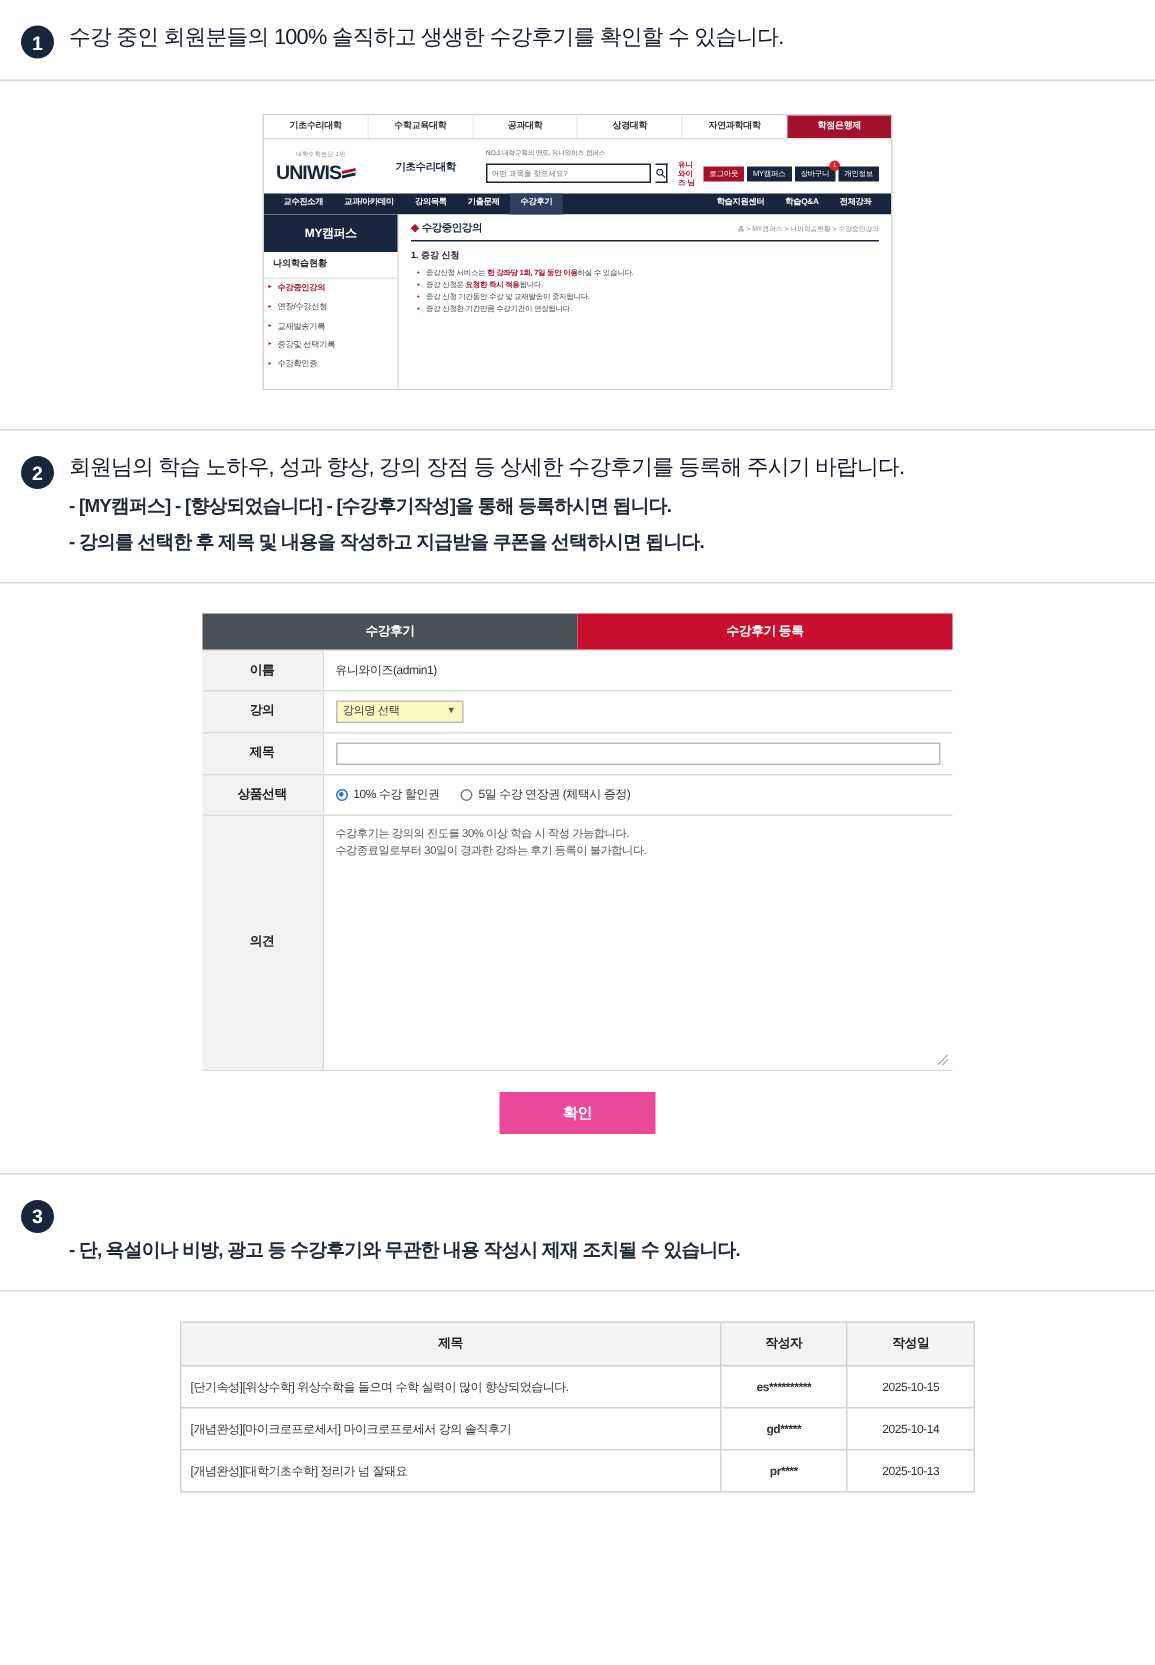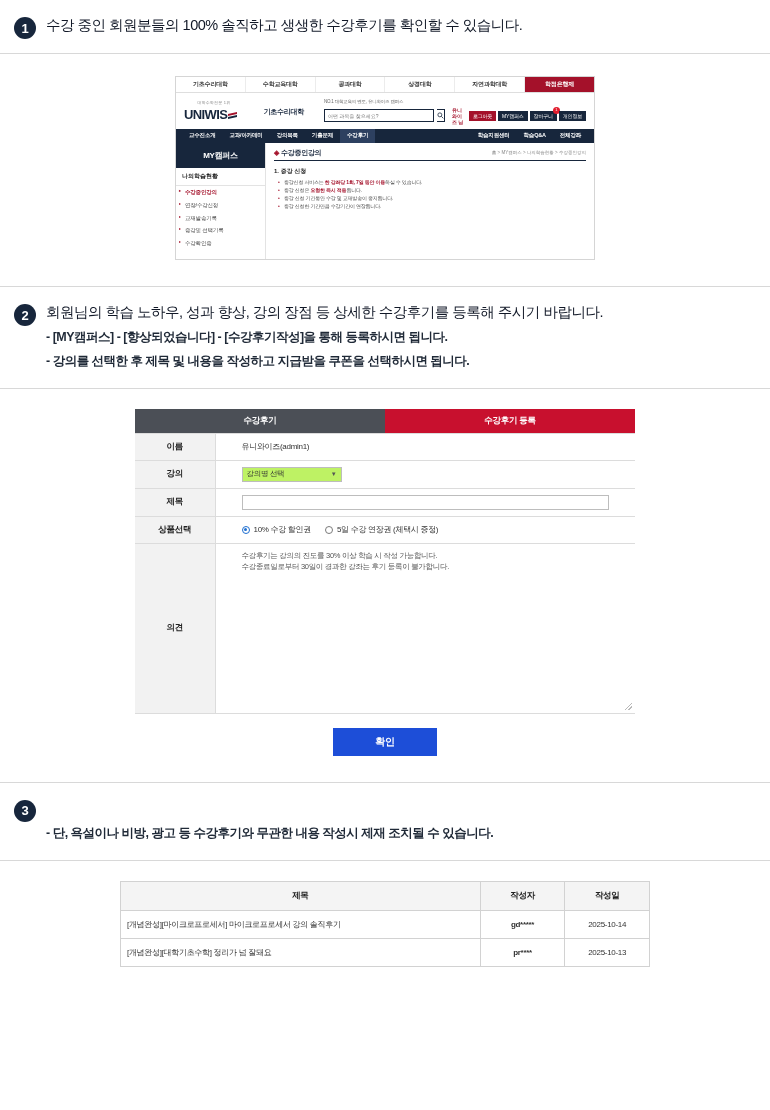--- a/index.html
+++ b/index.html
@@ -231,30 +231,30 @@
     border-left: none;
     font-size: 8.5px;
     font-weight: bold;
     color: #222;
     padding: 7px 0;
     letter-spacing: -0.3px;
   }
   table.form td {
     border: 1px solid #dcdcdc;
     border-right: none;
-    padding: 6px 26px;
+    padding: 6px 8px;
     color: #333;
     font-size: 8px;
     letter-spacing: -0.3px;
     background: #fff;
   }
   .mini-select {
     display: inline-flex; align-items: center; justify-content: space-between;
-    width: 100px; height: 15px; border: 1px solid #bdbdbd;
-    font-size: 7.5px; padding: 0 4px; color: #333; background: #bef264;
+    width: 85px; height: 15px; border: 1px solid #bdbdbd;
+    font-size: 7.5px; padding: 0 4px; color: #333; background: #fef9c3;
   }
   .mini-select .car { font-size: 6px; color: #555; }
   .text-input {
     display: block; width: 100%; height: 15px;
     border: 1px solid #bdbdbd; background: #fff;
   }
   .radio-row { display: flex; align-items: center; gap: 14px; font-size: 8px; text-align: right; }
   .radio-row label { display: flex; align-items: center; gap: 4px; letter-spacing: -0.3px; }
   .dot {
     width: 8px; height: 8px; border-radius: 50%;
@@ -274,21 +274,21 @@
   }
   .resize::after{
     content:""; display:block; width:100%; height:100%;
     background:
       linear-gradient(135deg, transparent 45%, #b9b9b9 45%, #b9b9b9 55%, transparent 55%),
       linear-gradient(135deg, transparent 70%, #b9b9b9 70%, #b9b9b9 80%, transparent 80%);
   }
   .confirm-wrap { text-align: center; margin-top: 14px; }
   .confirm-btn {
     display: inline-block;
-    background: #1d4ed8; color: #fff;
+    background: #ec4899; color: #fff;
     font-size: 10px; font-weight: bold;
     padding: 7px 42px; letter-spacing: -0.3px;
   }
 
   
   .shot3-wrap { margin: 20px auto 0; width: 530px; }
   table.list {
     width: 100%;
     border-collapse: collapse;
     font-size: 8px;
@@ -486,20 +486,25 @@
     <table class="list">
       <thead>
         <tr>
           <th style="width:68%">제목</th>
           <th style="width:16%">작성자</th>
           <th style="width:16%">작성일</th>
         </tr>
       </thead>
       <tbody>
         <tr>
+          <td>[단기속성][위상수학] 위상수학을 들으며 수학 실력이 많이 향상되었습니다.</td>
+          <td class="c">es**********</td>
+          <td class="d">2025-10-15</td>
+        </tr>
+        <tr>
           <td>[개념완성][마이크로프로세서] 마이크로프로세서 강의 솔직후기</td>
           <td class="c">gd*****</td>
           <td class="d">2025-10-14</td>
         </tr>
         <tr>
           <td>[개념완성][대학기초수학] 정리가 넘 잘돼요</td>
           <td class="c">pr****</td>
           <td class="d">2025-10-13</td>
         </tr>
       </tbody>

